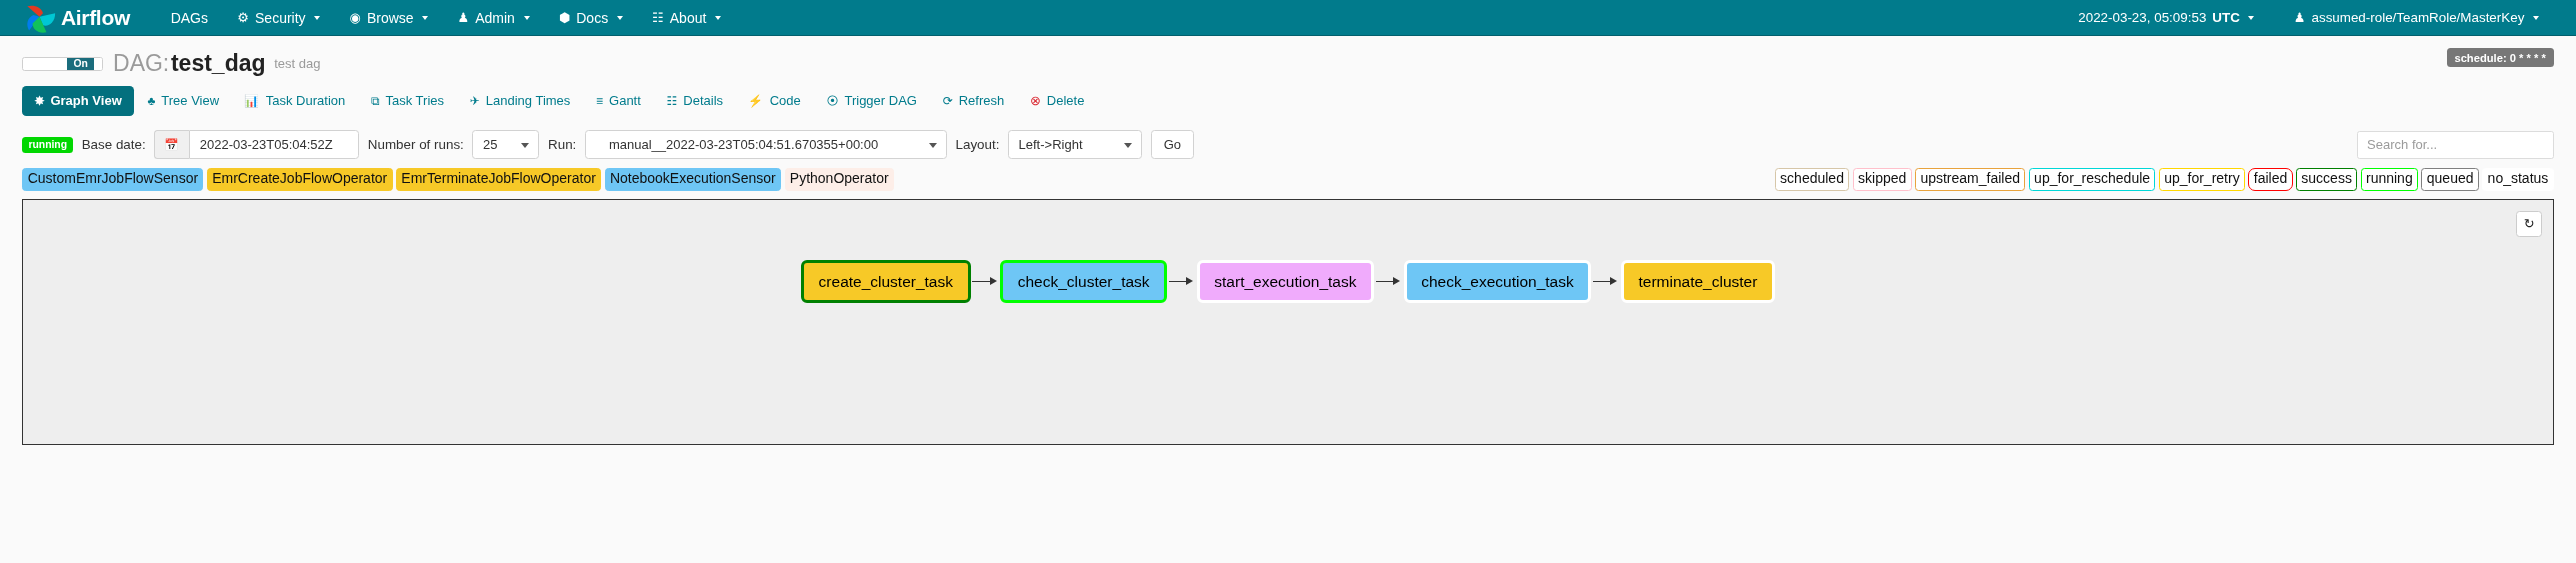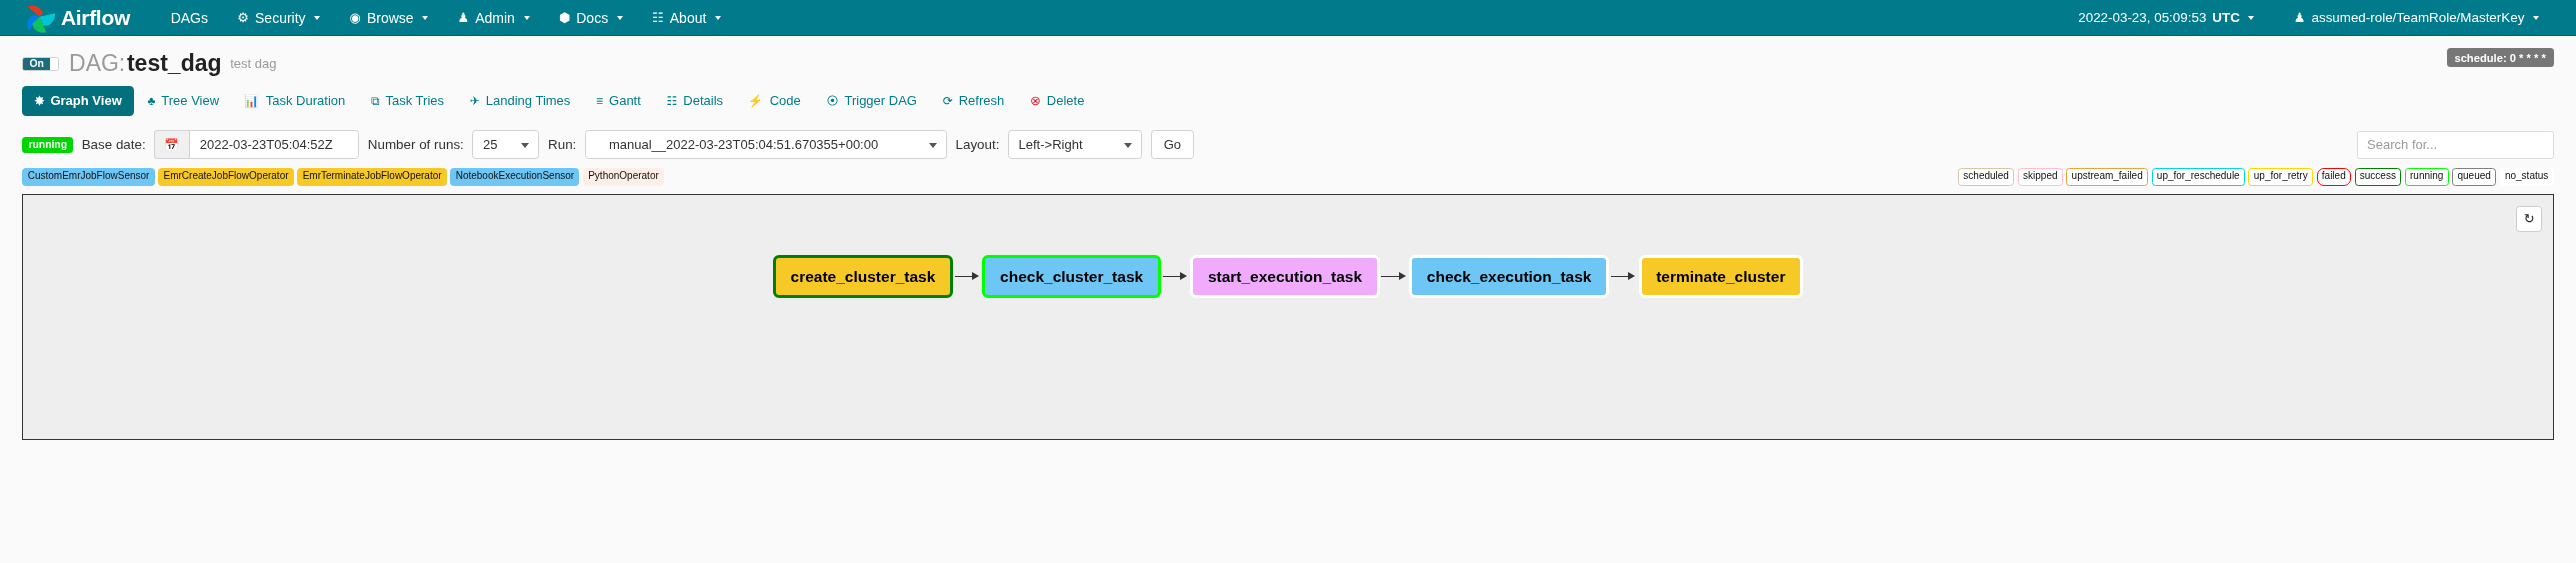--- a/index.html
+++ b/index.html
@@ -43,21 +43,21 @@
 
   
   .dag-head {
     position: relative;
     padding: 14px 22.4px 0 22.4px;
     display: flex; align-items: center;
   }
   .toggle {
     display: inline-flex; align-items: stretch;
     border: 0.9px solid #cfcfcf; border-radius: 2.6px; overflow: hidden;
-    height: 14px; margin-right: 10.4px; background: #fff;
+    height: 14px; margin-right: 10.4px; background: #fff; padding-left: 44px;
   }
   .toggle-on {
     background: #1b6d7d; color: #fff; font-size: 10.4px; font-weight: 700;
     padding: 0 6px; display: flex; align-items: center;
   }
   .toggle-knob { width: 7.8px; background: #fff; }
   .dag-label { font-size: 23px; color: #9a9a9a; font-weight: 400; }
   .dag-name { font-size: 23px; color: #222; font-weight: 700; margin-left: 1.7px; }
   .dag-desc { font-size: 13px; color: #9a9a9a; margin-left: 8.6px; }
   .schedule-badge {
@@ -136,21 +136,21 @@
   .search-box::placeholder { color: #9b9b9b; }
 
   
   .legends {
     display: flex; align-items: center;
     padding: 8.6px 22.4px 0 22.4px; position: relative;
   }
   .legend-row { display: flex; align-items: center; gap: 3.5px; }
   .legend-row.right { margin-left: auto; }
   .lg {
-    font-size: 10px; color: #111; border-radius: 3.5px;
+    font-size: 14px; color: #111; border-radius: 3.5px;
     padding: 1.7px 4.3px; border: 1.7px solid transparent; white-space: nowrap;
     line-height: 1.25; cursor: pointer;
   }
 
   
   .graph-panel {
     margin: 8.6px 22.4px 0 22.4px;
     border: 0.9px solid #333;
     background: #eeeeee;
     height: 246px;
@@ -164,21 +164,21 @@
     display: flex; align-items: center; justify-content: center;
     cursor: pointer; font-size: 13px; color: #222;
   }
   .flow {
     position: absolute; left: 0; top: 60px; width: 100%;
     display: flex; align-items: center; justify-content: center;
   }
   .node {
     border-radius: 6px; padding: 9.5px 14.7px;
     font-size: 15.5px; color: #000; white-space: nowrap;
-    border: 3.5px solid #fff; cursor: pointer; line-height: 1.15; font-weight: bold;
+    border: 3.5px solid #fff; cursor: pointer; line-height: 1.15;
   }
   .arrow {
     width: 26px; height: 10.4px; position: relative; flex: none;
     margin: 0 1.7px;
   }
   .arrow::before {
     content: ""; position: absolute; left: 0; top: 4.3px;
     width: 18px; height: 1.7px; background: #333;
   }
   .arrow::after {

